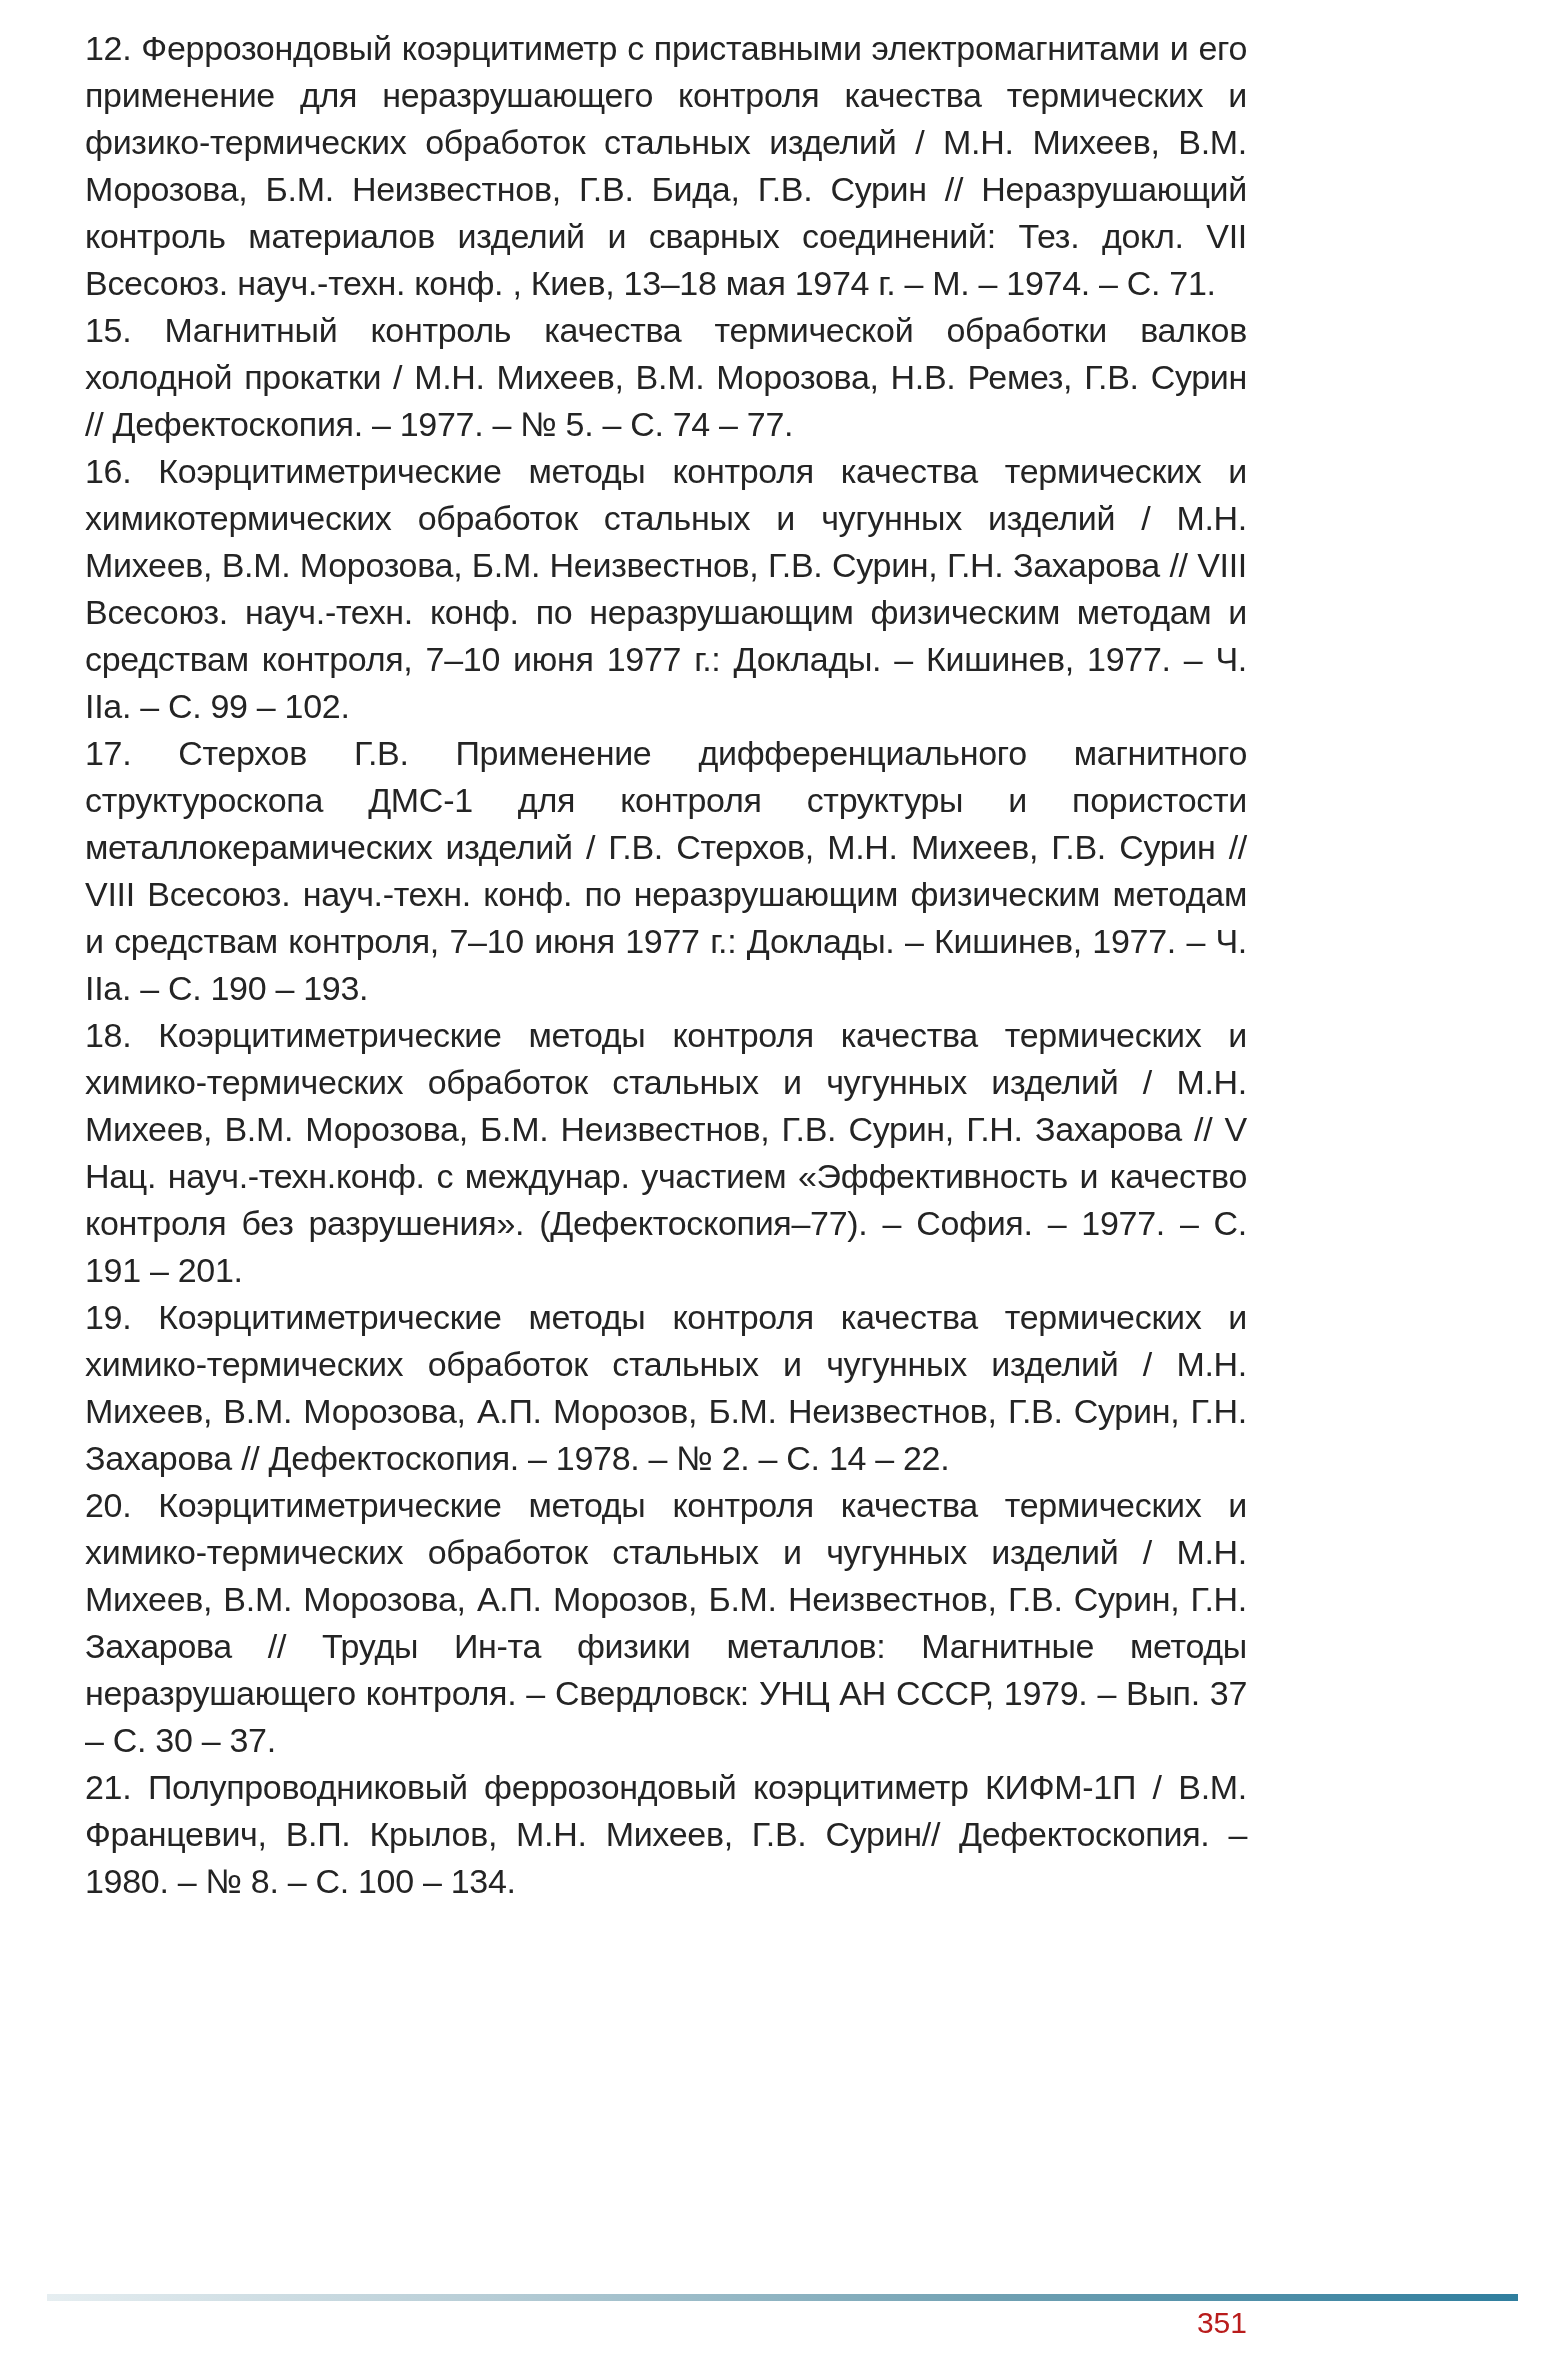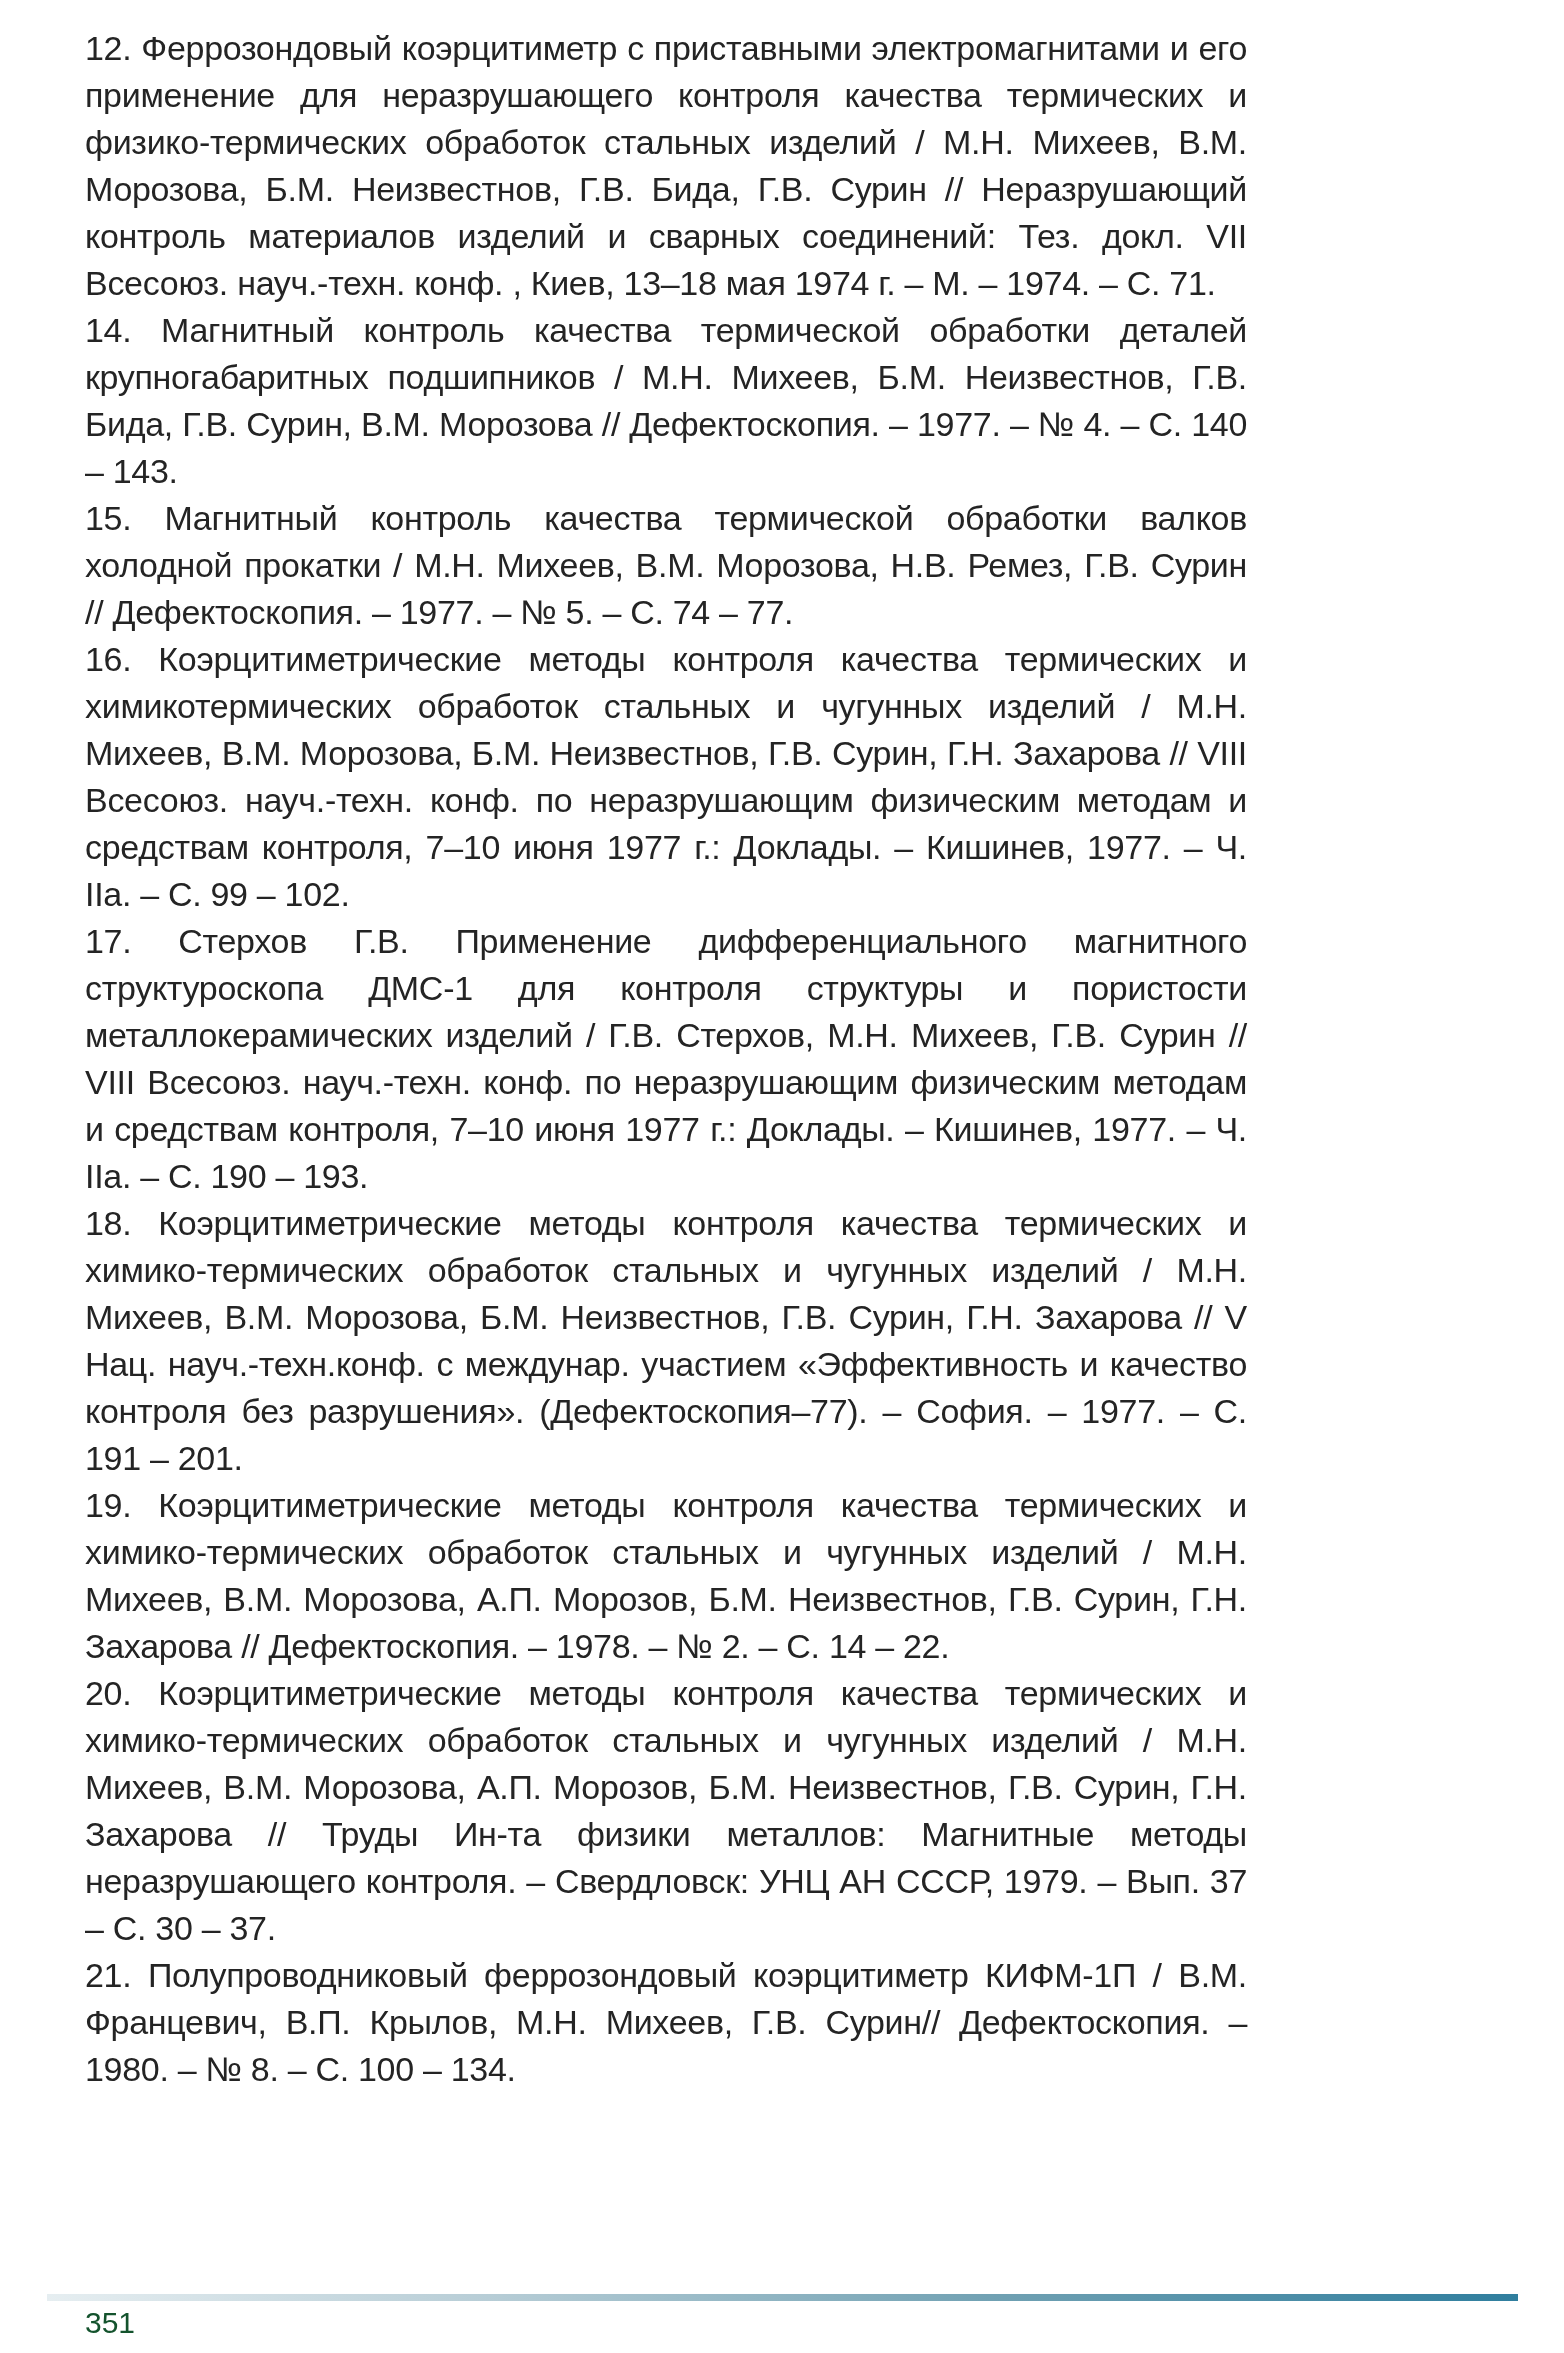--- a/index.html
+++ b/index.html
@@ -40,33 +40,33 @@
     top: 2294px;
     width: 1471px;
     height: 6.5px;
     background: linear-gradient(to right, #e6eef1 0%, #b7cdd6 30%, #6fa0b2 65%, #2f7e9e 100%);
   }
   .page-number {
     position: absolute;
     top: 2306px;
     left: 85px;
     width: 1162px;
+    text-align: right;
     font-size: 30px;
     line-height: 34px;
-    color: #14532d;
+    color: #b91c1c;
   }
 </style>
 </head>
 <body>
 
 <div class="page">
 
   <div class="content">
     <p>12. Феррозондовый коэрцитиметр с приставными электромагнитами и его применение для неразрушающего контроля качества термических и физико-термических обработок стальных изделий / М.Н. Михеев, В.М. Морозова, Б.М. Неизвестнов, Г.В. Бида, Г.В. Сурин // Неразрушающий контроль материалов изделий и сварных соединений: Тез. докл. VII Всесоюз. науч.-техн. конф. , Киев, 13–18 мая 1974 г. – М. – 1974. – С. 71.</p>
-    <p>14. Магнитный контроль качества термической обработки деталей крупногабаритных подшипников / М.Н. Михеев, Б.М. Неизвестнов, Г.В. Бида, Г.В. Сурин, В.М. Морозова // Дефектоскопия. – 1977. – № 4. – С. 140 – 143.</p>
     <p>15. Магнитный контроль качества термической обработки валков холодной прокатки / М.Н. Михеев, В.М. Морозова, Н.В. Ремез, Г.В. Сурин // Дефектоскопия. – 1977. – № 5. – С. 74 – 77.</p>
     <p>16. Коэрцитиметрические методы контроля качества термических и химикотермических обработок стальных и чугунных изделий / М.Н. Михеев, В.М. Морозова, Б.М. Неизвестнов, Г.В. Сурин, Г.Н. Захарова // VIII Всесоюз. науч.-техн. конф. по неразрушающим физическим методам и средствам контроля, 7–10 июня 1977 г.: Доклады. – Кишинев, 1977. – Ч. IIа. – С. 99 – 102.</p>
     <p>17. Стерхов Г.В. Применение дифференциального магнитного структуроскопа ДМС-1 для контроля структуры и пористости металлокерамических изделий / Г.В. Стерхов, М.Н. Михеев, Г.В. Сурин // VIII Всесоюз. науч.-техн. конф. по неразрушающим физическим методам и средствам контроля, 7–10 июня 1977 г.: Доклады. – Кишинев, 1977. – Ч. IIа. – С. 190 – 193.</p>
     <p>18. Коэрцитиметрические методы контроля качества термических и химико-термических обработок стальных и чугунных изделий / М.Н. Михеев, В.М. Морозова, Б.М. Неизвестнов, Г.В. Сурин, Г.Н. Захарова // V Нац. науч.-техн.конф. с междунар. участием «Эффективность и качество контроля без разрушения». (Дефектоскопия–77). – София. – 1977. – С. 191 – 201.</p>
     <p>19. Коэрцитиметрические методы контроля качества термических и химико-термических обработок стальных и чугунных изделий / М.Н. Михеев, В.М. Морозова, А.П. Морозов, Б.М. Неизвестнов, Г.В. Сурин, Г.Н. Захарова // Дефектоскопия. – 1978. – № 2. – С. 14 – 22.</p>
     <p>20. Коэрцитиметрические методы контроля качества термических и химико-термических обработок стальных и чугунных изделий / М.Н. Михеев, В.М. Морозова, А.П. Морозов, Б.М. Неизвестнов, Г.В. Сурин, Г.Н. Захарова // Труды Ин-та физики металлов: Магнитные методы неразрушающего контроля. – Свердловск: УНЦ АН СССР, 1979. – Вып. 37 – С. 30 – 37.</p>
     <p>21. Полупроводниковый феррозондовый коэрцитиметр КИФМ-1П / В.М. Францевич, В.П. Крылов, М.Н. Михеев, Г.В. Сурин// Дефектоскопия. – 1980. – № 8. – С. 100 – 134.</p>
   </div>
 
   <div class="footer-bar"></div>

